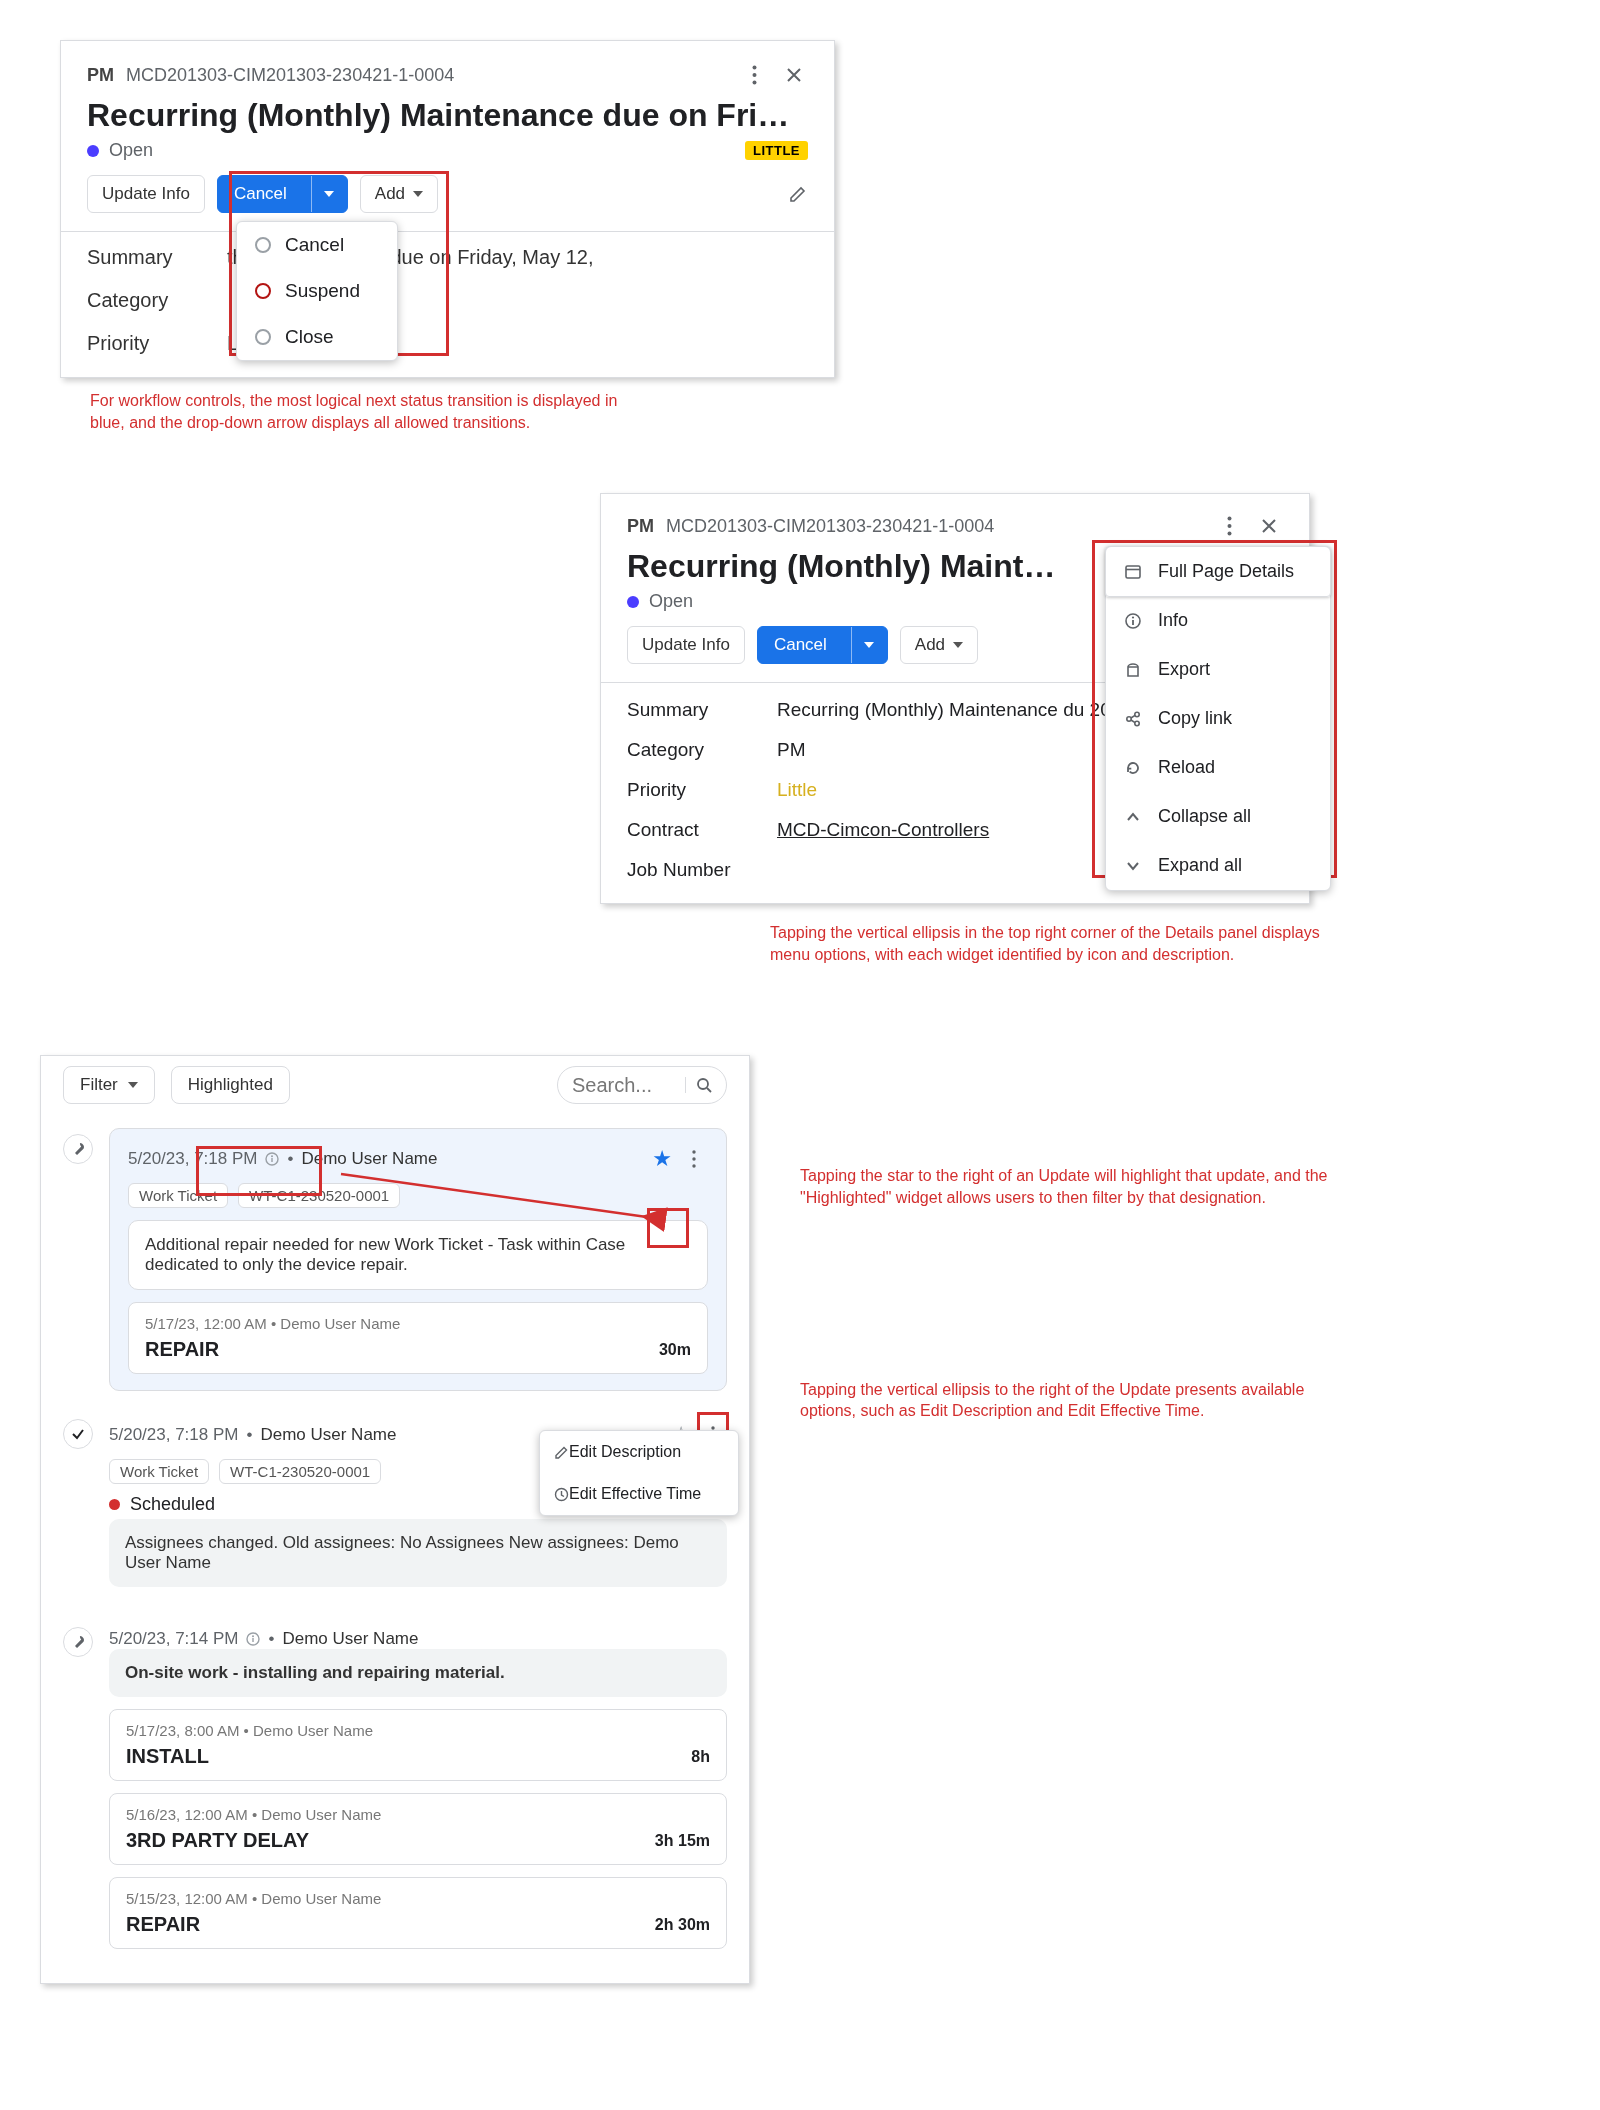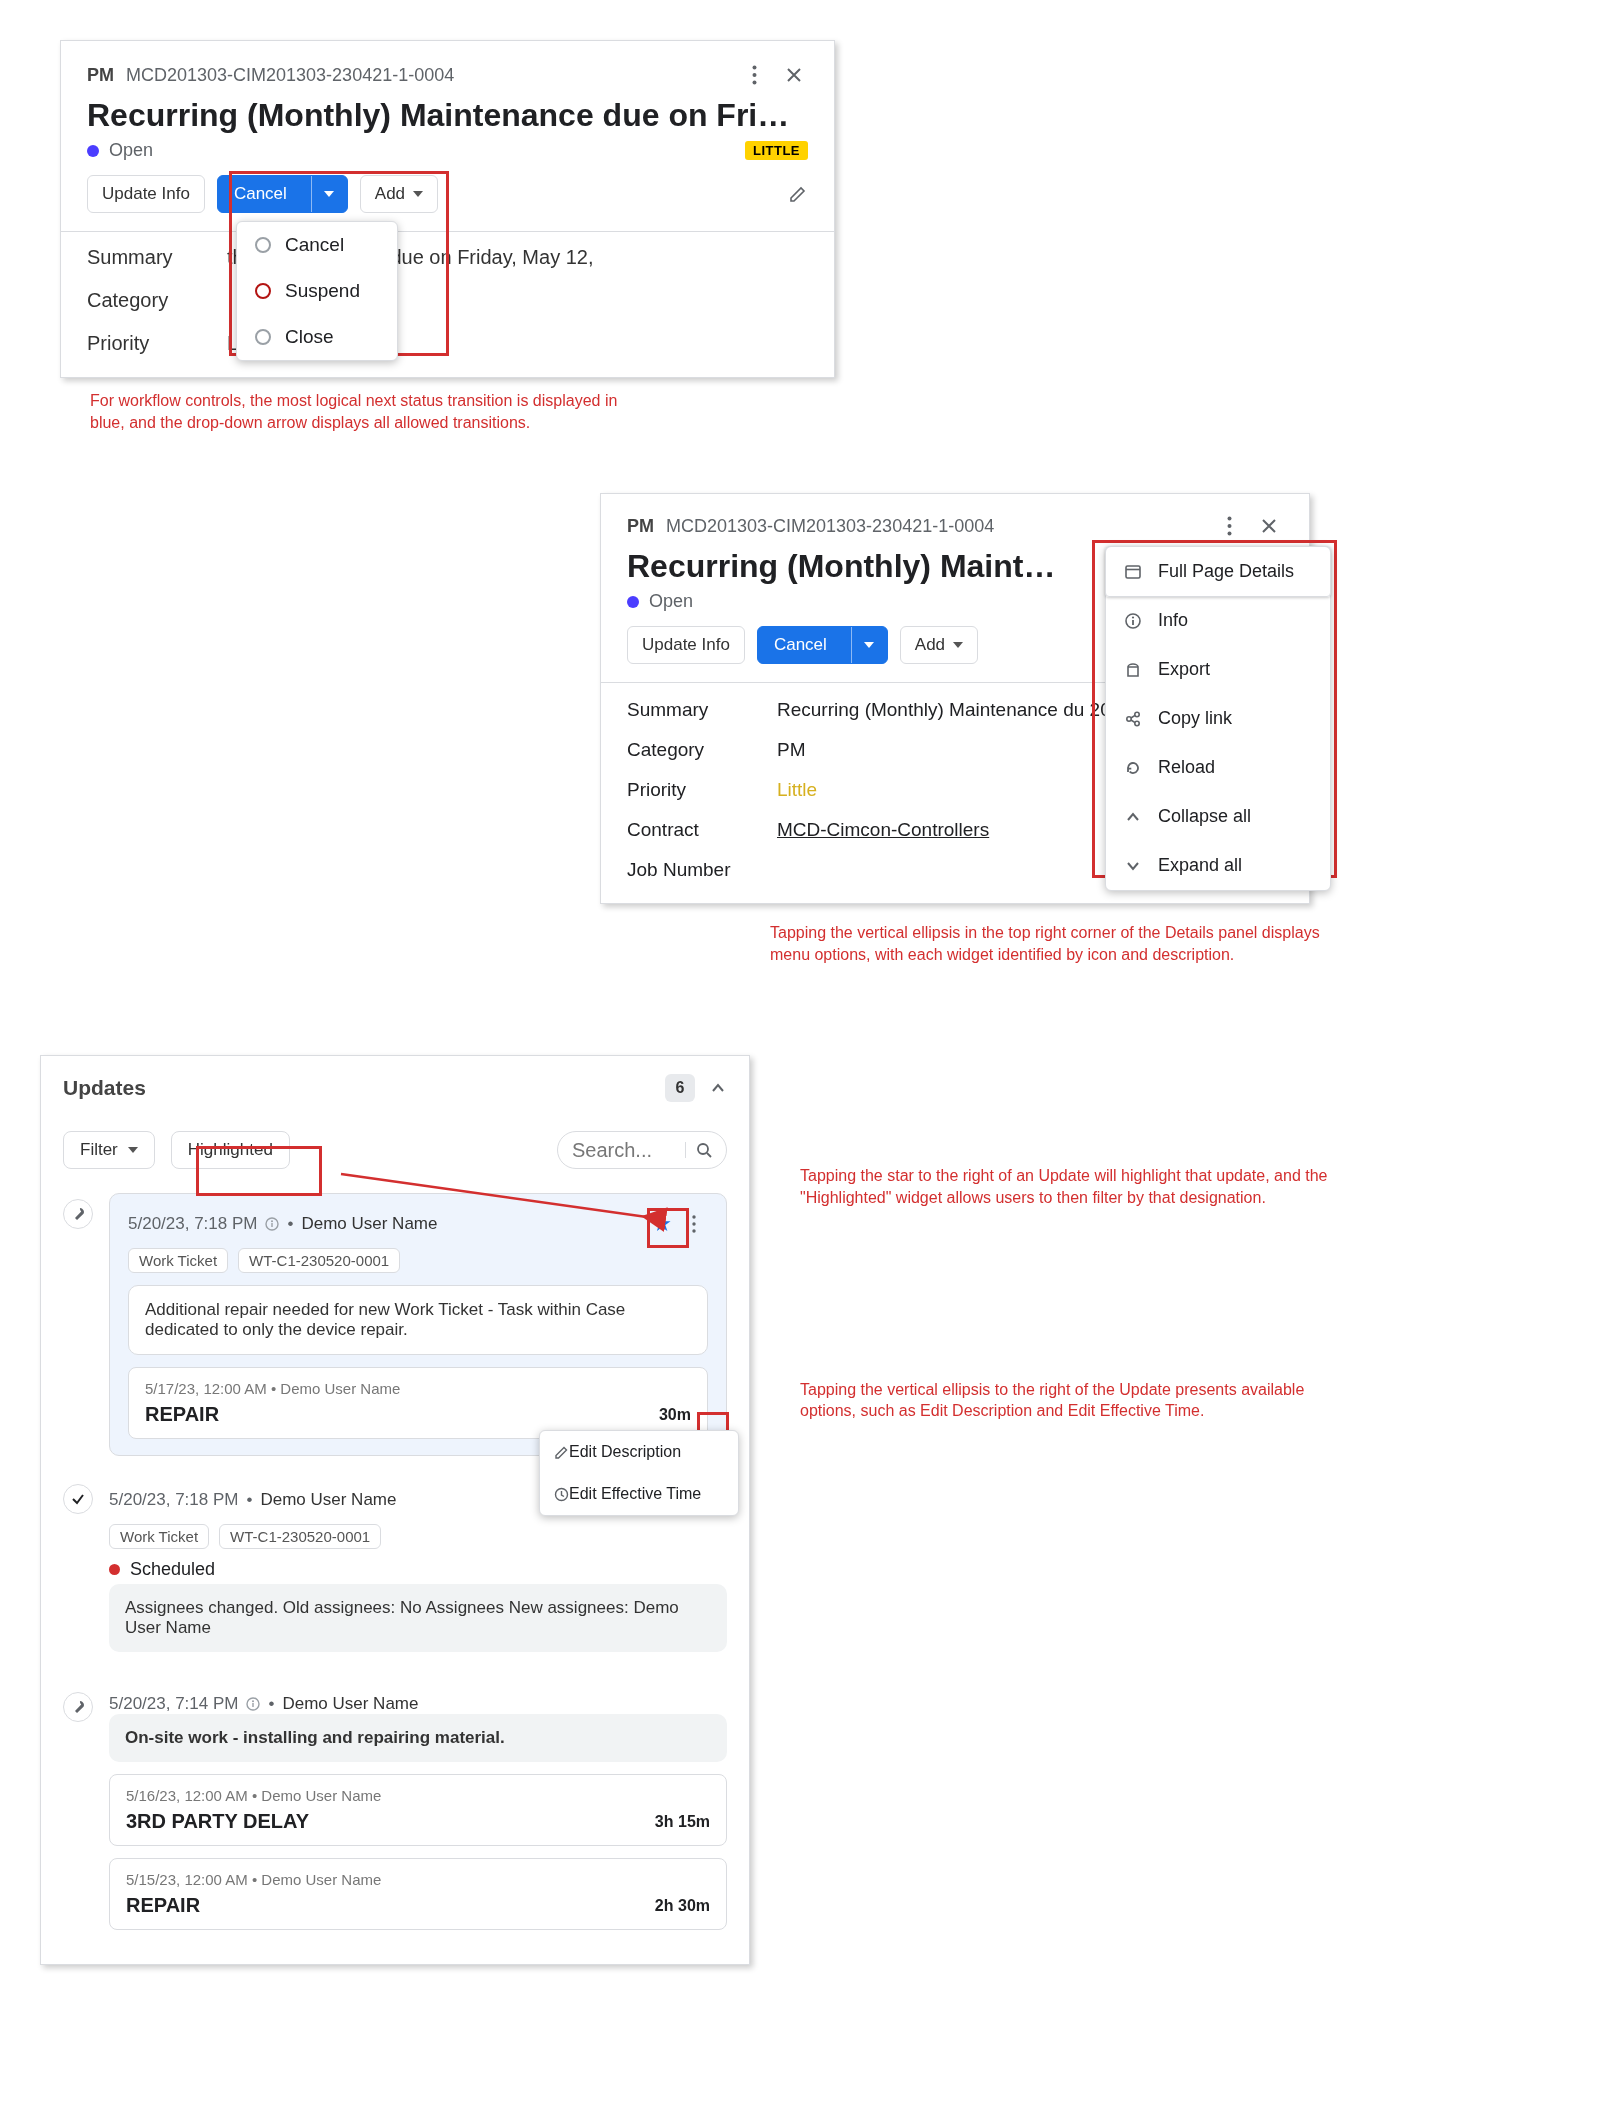--- a/index.html
+++ b/index.html
@@ -342,29 +342,20 @@
     </div>
     <div class="p2-redbox"></div>
   </div>
   <div style="clear:both"></div>
   <div class="annotation anno2">Tapping the vertical ellipsis in the top right corner of the Details panel displays menu options, with each widget identified by icon and description.</div>
   <div style="clear:both"></div>
 </div>
 
 <div class="row3">
   <div class="panel panel3">
-    <div class="p3-head">
-      <span class="title">Updates</span>
-      <span class="count">6</span>
-      <span class="chev-up iconbtn">
-        <svg width="18" height="18" viewBox="0 0 18 18">
-            <path d="M4 12 L9 6 L14 12" fill="none" stroke="#5f6368" stroke-width="2"></path>
-          </svg>
-      </span>
-    </div>
     <div class="p3-controls">
       <div class="chip">
         <span>Filter</span>
         <span class="caret" style="border-top-color:#555"></span>
       </div>
       <div class="chip highlighted">Highlighted</div>
       <span class="spacer"></span>
       <div class="search">
         <span>Search...</span>
         <span style="margin-left:auto;border-left:1px solid var(--grey-border);padding-left:10px">
@@ -489,20 +480,27 @@
           <svg width="14" height="14" viewBox="0 0 14 14">
               <circle cx="7" cy="7" r="6" fill="none" stroke="#9aa0a6" stroke-width="1.4"></circle>
               <circle cx="7" cy="4.2" r="1" fill="#9aa0a6"></circle>
               <rect x="6.3" y="6" width="1.4" height="4" fill="#9aa0a6"></rect>
             </svg>
           <span>•</span>
           <span class="name">Demo User Name</span>
         </div>
         <div class="grey-card" style="font-weight:600">On-site work - installing and repairing material.</div>
         <div class="subinner">
+          <div class="meta">5/17/23, 8:00 AM • Demo User Name</div>
+          <div class="row">
+              <span class="label">INSTALL</span>
+              <span class="dur">8h</span>
+            </div>
+        </div>
+        <div class="subinner">
           <div class="meta">5/16/23, 12:00 AM • Demo User Name</div>
           <div class="row">
               <span class="label">3RD PARTY DELAY</span>
               <span class="dur">3h 15m</span>
             </div>
         </div>
         <div class="subinner">
           <div class="meta">5/15/23, 12:00 AM • Demo User Name</div>
           <div class="row">
               <span class="label">REPAIR</span>

